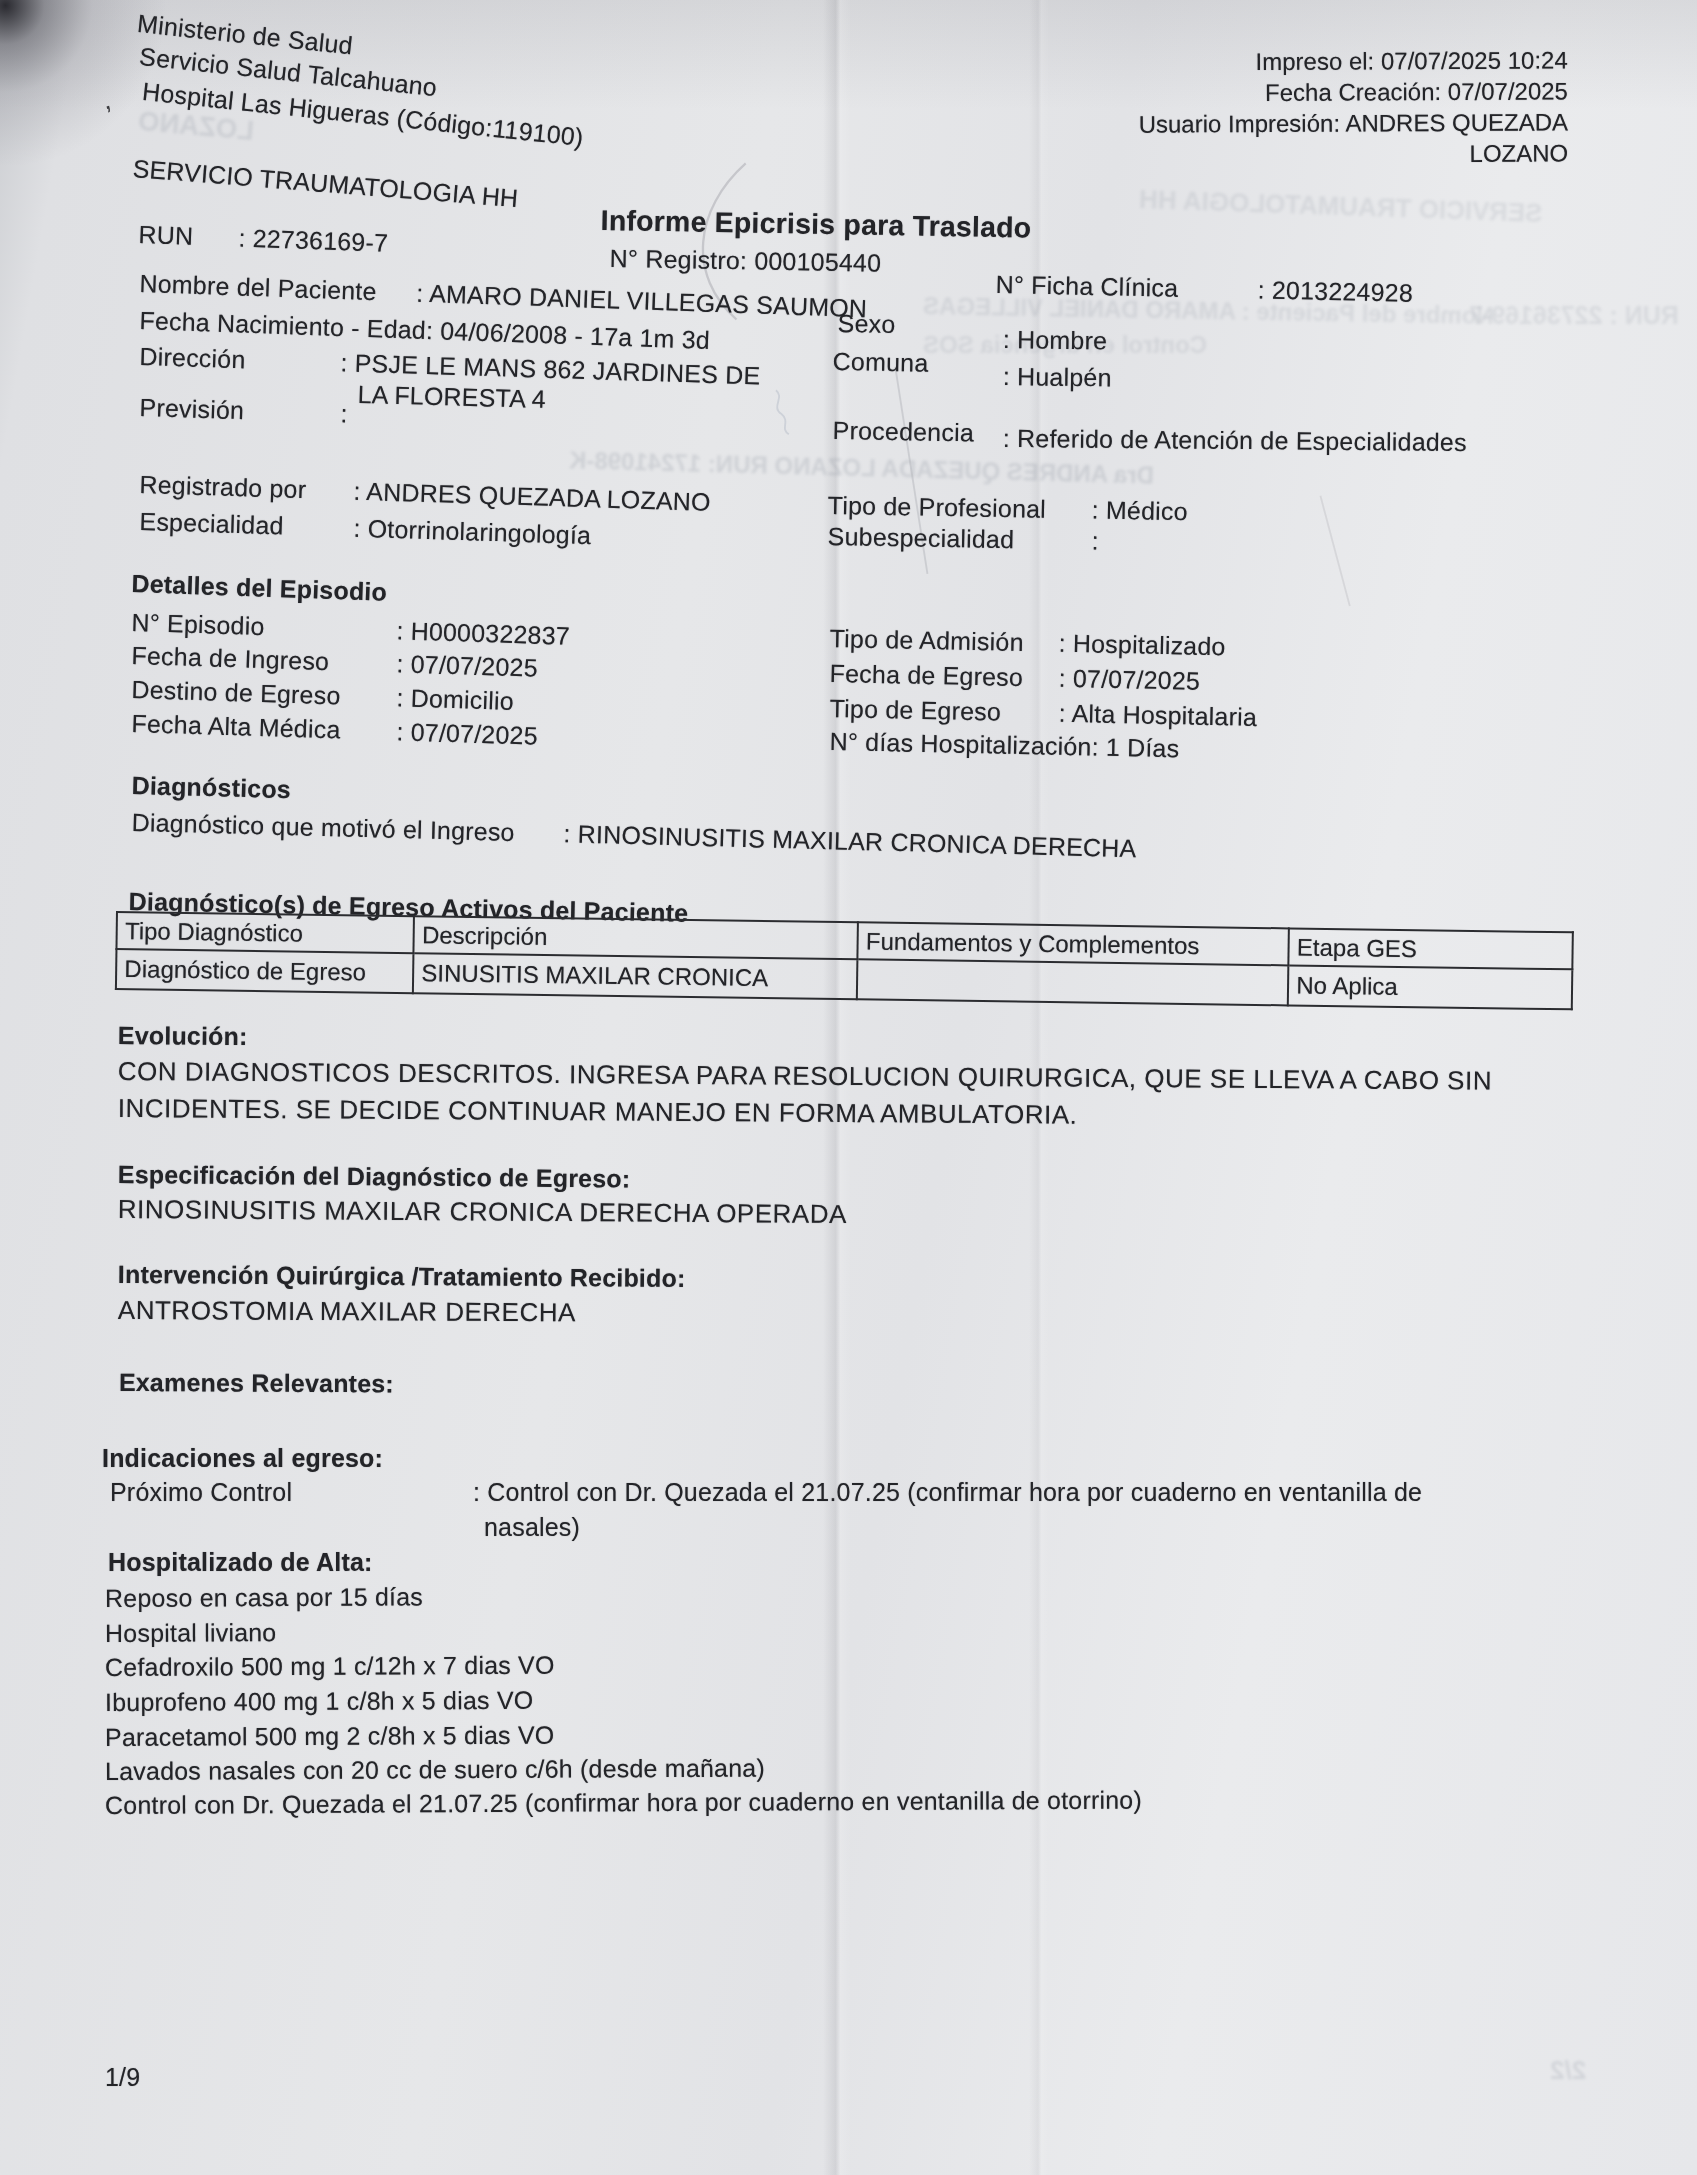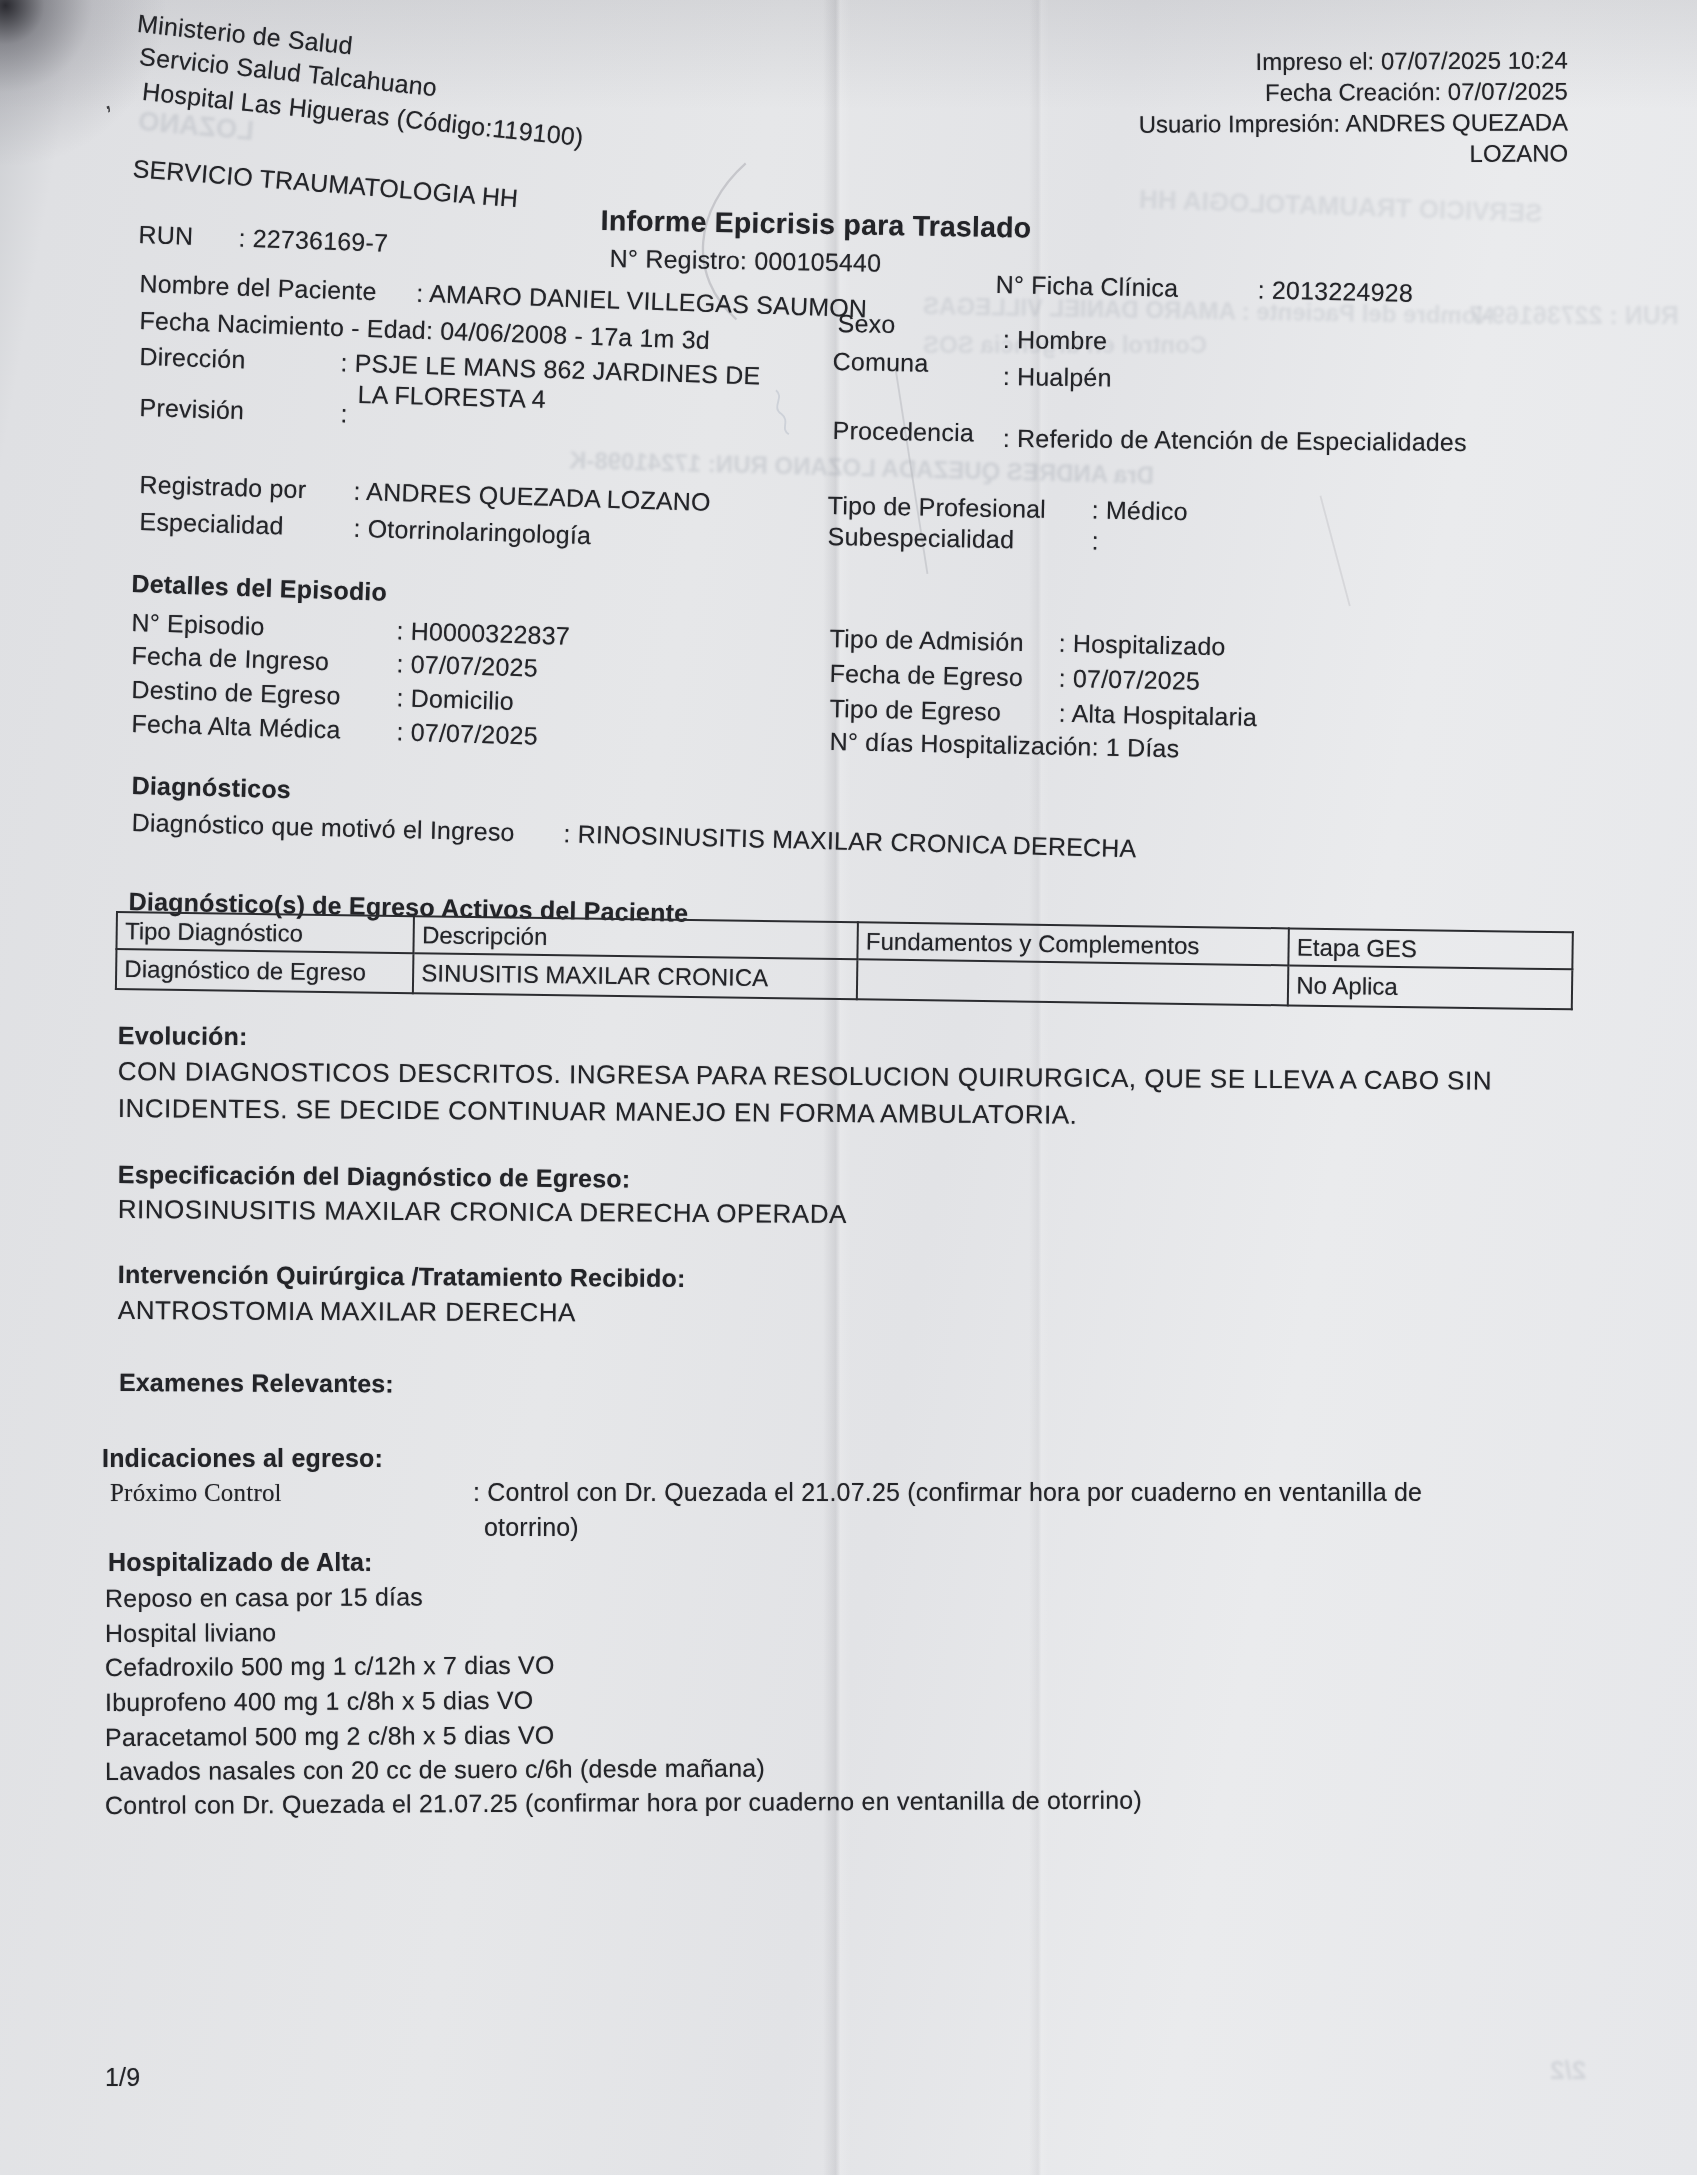--- a/index.html
+++ b/index.html
@@ -174,23 +174,23 @@
   <div class="row r05 b" style="left:118px;top:1160px;">Especificación del Diagnóstico de Egreso:</div>
   <div class="row r04 upper" style="left:118px;top:1194px;">RINOSINUSITIS MAXILAR CRONICA DERECHA OPERADA</div>
 
   <div class="row r04 b" style="left:118px;top:1260px;">Intervención Quirúrgica /Tratamiento Recibido:</div>
   <div class="row r03 upper" style="left:118px;top:1295px;">ANTROSTOMIA MAXILAR DERECHA</div>
 
   <div class="row r03 b" style="left:119px;top:1368px;">Examenes Relevantes:</div>
 
   <div class="row b" style="left:102px;top:1444px;">Indicaciones al egreso:</div>
   <div class="row" style="left:110px;top:1478px;">
-    <span class="lbl" style="width:363px;font-family:Liberation Serif, serif;">Próximo Control</span><span>: Control con Dr. Quezada el 21.07.25 (confirmar hora por cuaderno en ventanilla de</span>
-  </div>
-  <div class="row" style="left:484px;top:1513px;">otorrino)</div>
+    <span class="lbl" style="width:363px;">Próximo Control</span><span>: Control con Dr. Quezada el 21.07.25 (confirmar hora por cuaderno en ventanilla de</span>
+  </div>
+  <div class="row" style="left:484px;top:1513px;">nasales)</div>
 
   <div class="row b" style="left:108px;top:1548px;">Hospitalizado de Alta:</div>
   <div class="row rm03" style="left:105px;top:1584px;">Reposo en casa por 15 días</div>
   <div class="row rm03" style="left:105px;top:1619px;">Hospital liviano</div>
   <div class="row rm03" style="left:105px;top:1653px;">Cefadroxilo 500 mg 1 c/12h x 7 dias VO</div>
   <div class="row rm03" style="left:105px;top:1688px;">Ibuprofeno 400 mg 1 c/8h x 5 dias VO</div>
   <div class="row rm03" style="left:105px;top:1723px;">Paracetamol 500 mg 2 c/8h x 5 dias VO</div>
   <div class="row rm03" style="left:105px;top:1757px;">Lavados nasales con 20 cc de suero c/6h (desde mañana)</div>
   <div class="row rm03" style="left:105px;top:1791px;">Control con Dr. Quezada el 21.07.25 (confirmar hora por cuaderno en ventanilla de otorrino)</div>
 

